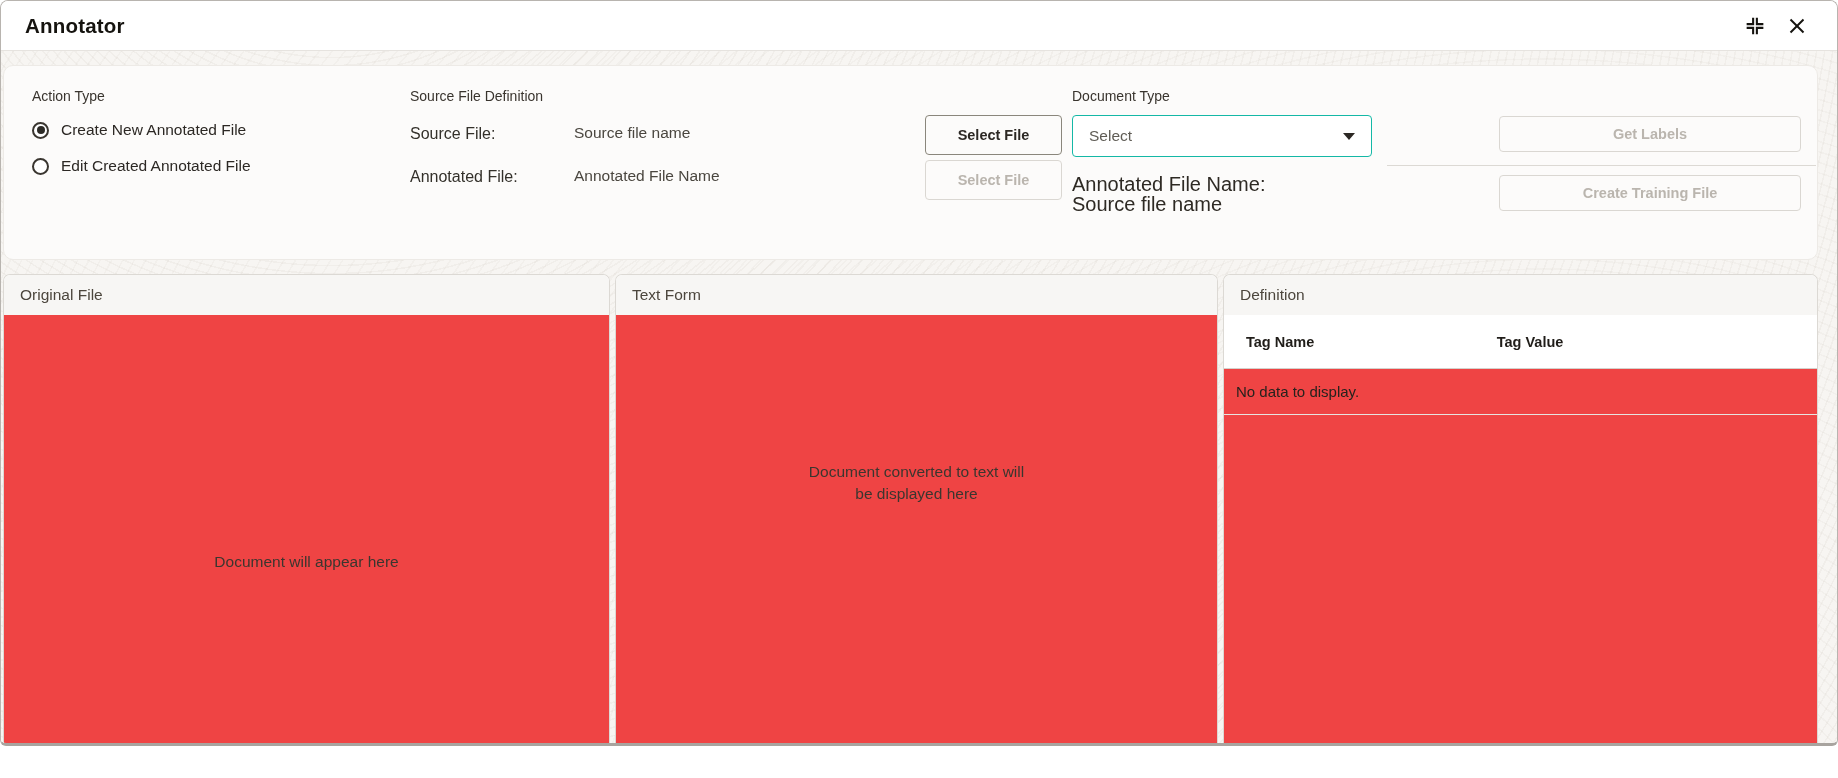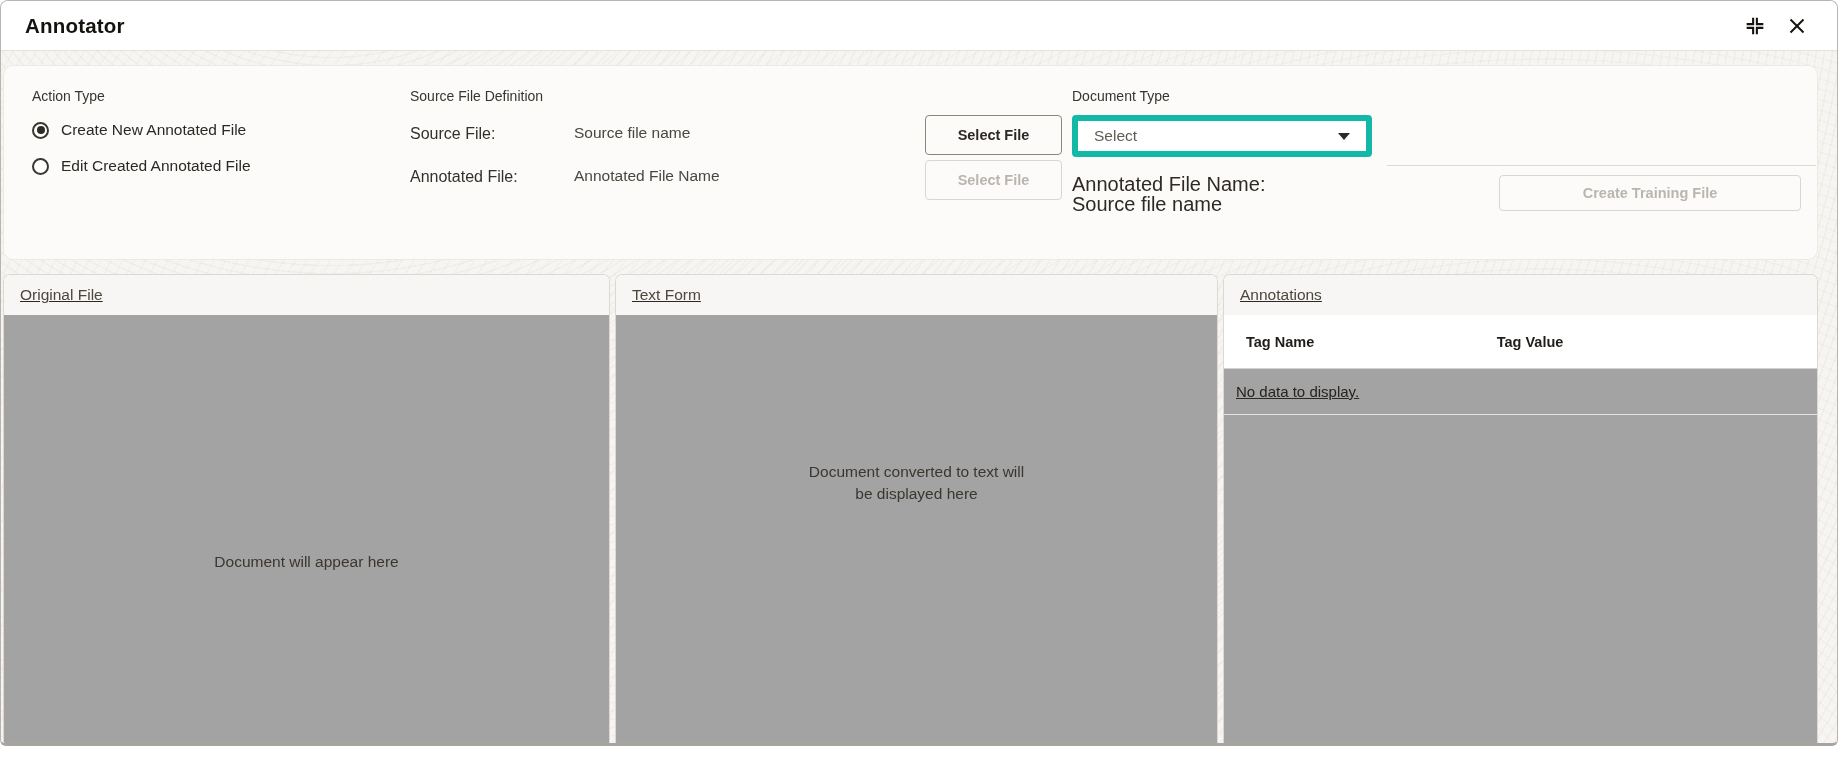--- a/index.html
+++ b/index.html
@@ -71,48 +71,48 @@
   .btn {
     border:1px solid #8a867c; border-radius:4px; background:#fcfbfa;
     font-family:inherit; font-size:14.5px; font-weight:600; color:#2c2824;
     cursor:pointer; text-align:center; padding:0;
   }
   .btn:disabled, .btn.disabled {
     border-color:#dad7d2; color:#bab5ae; cursor:default; background:transparent;
   }
 
   .select {
-    border:6px solid #14b8a6; border-radius:4px; background:#ffffff;
+    border:1px solid #14b8a6; border-radius:4px; background:#ffffff;
     display:flex; align-items:center; padding:0 16px; cursor:pointer;
   }
   .select-placeholder { font-size:15.5px; color:#5f5c55; flex:1; }
   .caret {
     width:0; height:0;
     border-left:6.5px solid transparent; border-right:6.5px solid transparent;
     border-top:7.5px solid #2c2824;
   }
 
   .afn-block { font-size:20px; color:#2e2a24; line-height:20px; }
   .h-divider { height:1px; background:#dcd9d4; }
 
   
-  .panels { display:flex; gap:5px; margin-top:14px; height:502px;text-decoration:underline; }
+  .panels { display:flex; gap:5px; margin-top:14px; height:502px; }
   .panel {
     background:#ffffff;
     border:1px solid #dcd9d4; border-bottom:none;
     border-radius:7px 7px 0 0;
     display:flex; flex-direction:column; overflow:hidden;
     flex:0 0 auto;
   }
   .panel-header {
     height:40px; flex:0 0 40px; background:#f7f6f4;
     display:flex; align-items:center; padding:0 16px;
     font-size:15.5px; color:#4c463d;
   }
-  .panel-body { position:relative; flex:1; background:#a3a3a3; }
+  .panel-body { position:relative; flex:1; background:#ef4444; }
   .placeholder {
     position:absolute; left:0; right:0; text-align:center;
     font-size:15.5px; color:#3b362f; line-height:22px;
   }
 
   
   .table-head {
     position:relative; height:54px; border-bottom:1px solid #d4d1cc; background:#fff;
   }
   .th {
@@ -182,20 +182,21 @@
       <div class="abs select" style="left:1068px; top:49px; width:300px; height:42px;">
         <span class="select-placeholder">Select</span>
         <span class="caret"></span>
       </div>
 
       <div class="abs afn-block" style="left:1068px; top:108px;">
         <div>Annotated File Name:</div>
         <div>Source file name</div>
       </div>
 
+      <button class="abs btn" disabled="" style="left:1495px; top:50px; width:302px; height:36px;">Get Labels</button>
 
       <div class="abs h-divider" style="left:1383px; top:99px; width:429px;"></div>
 
       <button class="abs btn" disabled="" style="left:1495px; top:109px; width:302px; height:36px;">Create Training File</button>
     </section>
 
     <section class="panels">
 
       <div class="panel" style="width:607px;">
         <div class="panel-header">
@@ -213,21 +214,21 @@
         <div class="panel-body">
           <div class="placeholder" style="top:146px;">
             <div>Document converted to text will</div>
             <div>be displayed here</div>
           </div>
         </div>
       </div>
 
       <div class="panel" style="width:595px;">
         <div class="panel-header">
-          <span>Annotations</span>
+          <span>Definition</span>
         </div>
         <div class="panel-body">
           <div class="table-head">
             <span class="th c1">Tag Name</span>
             <span class="th c2">Tag Value</span>
           </div>
           <div class="no-data">No data to display.</div>
         </div>
       </div>
 

